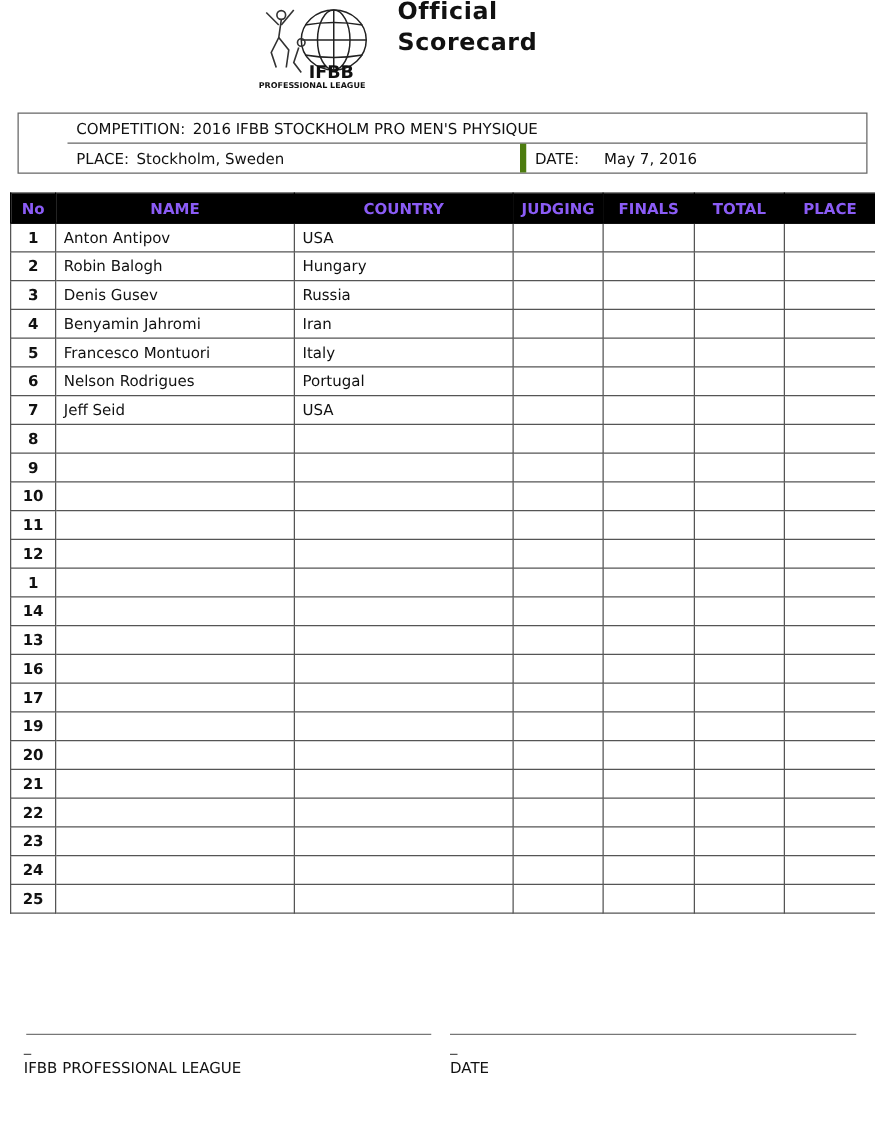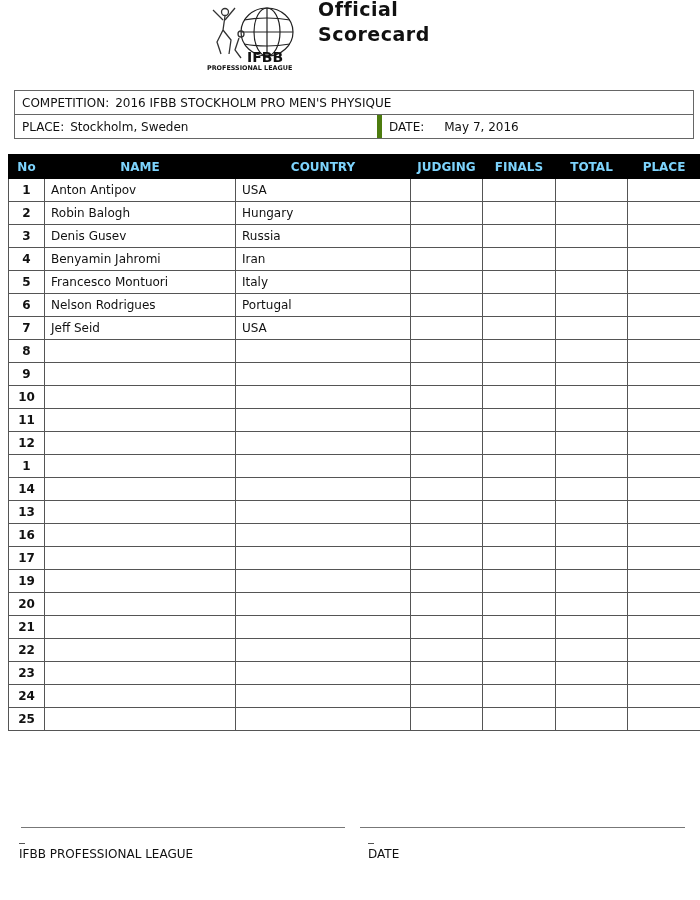--- a/index.html
+++ b/index.html
@@ -1,27 +1,27 @@
 <!DOCTYPE html>
 <html><head>
 <meta charset="utf-8">
 <style>
   html, body { margin:0; padding:0; background:#fff; }
   body { width:700px; height:900px; position:relative; overflow:hidden; font-family:"DejaVu Sans", sans-serif; color:#111; }
   .logo { position:absolute; left:205px; top:2px; width:102px; height:70px; }
   .title { position:absolute; left:318px; top:-3px; font-family:"DejaVu Sans", sans-serif; font-weight:bold; font-size:19px; line-height:25px; letter-spacing:0.5px; color:#111; }
   .info { position:absolute; left:14px; top:90px; width:678px; border:1px solid #666; font-size:12px; }
-  .info .row { display:flex; height:23px; align-items:center; }
+  .info .row { display:flex; height:23px; align-items:center;margin-left:39px; }
   .info .row + .row { border-top:1px solid #666; }
   .info .cell { padding-left:7px; height:100%; display:flex; align-items:center; }
   .info .place { width:355px; border-right:5px solid #4d7c0f; }
   .info .lbl { margin-right:6px; }
   .info .date-lbl { margin-right:20px; }
   table.score { position:absolute; left:8px; top:154px; width:692px; border-collapse:collapse; font-size:12px; table-layout:fixed; }
-  table.score th { background:#000; color:#7dd3fc; font-weight:bold; height:23px; padding:0; font-size:12px; border:1px solid #000; }
+  table.score th { background:#000; color:#8b5cf6; font-weight:bold; height:23px; padding:0; font-size:12px; border:1px solid #000; }
   table.score td { border:1px solid #555; height:22px; padding:0 0 0 6px; }
   table.score td.no { text-align:center; font-weight:bold; padding:0; }
   .sigline { position:absolute; top:827px; height:1px; background:#777; }
   .siglbl { position:absolute; top:847px; font-size:12px; }
   .siglbl::before { content:""; position:absolute; left:0; top:-4px; width:6px; height:1px; background:#555; }
 </style>
 </head>
 <body>
 
 <div class="logo">
@@ -309,13 +309,13 @@
         <td></td>
         <td></td>
         <td></td>
       </tr>
     </tbody>
 </table>
 
 <div class="sigline" style="left:21px; width:324px;"></div>
 <div class="sigline" style="left:360px; width:325px;"></div>
 <div class="siglbl" style="left:19px;text-align:center;">IFBB PROFESSIONAL LEAGUE</div>
-<div class="siglbl" style="left:368px;text-align:right;">DATE</div>
+<div class="siglbl" style="left:360px;text-align:right;">DATE</div>
 
 </body></html>

